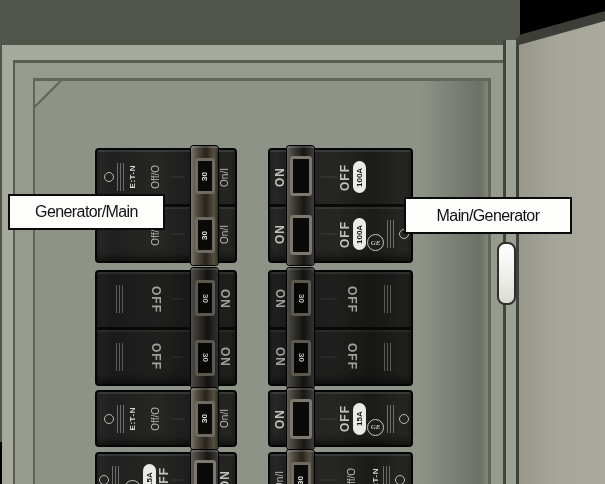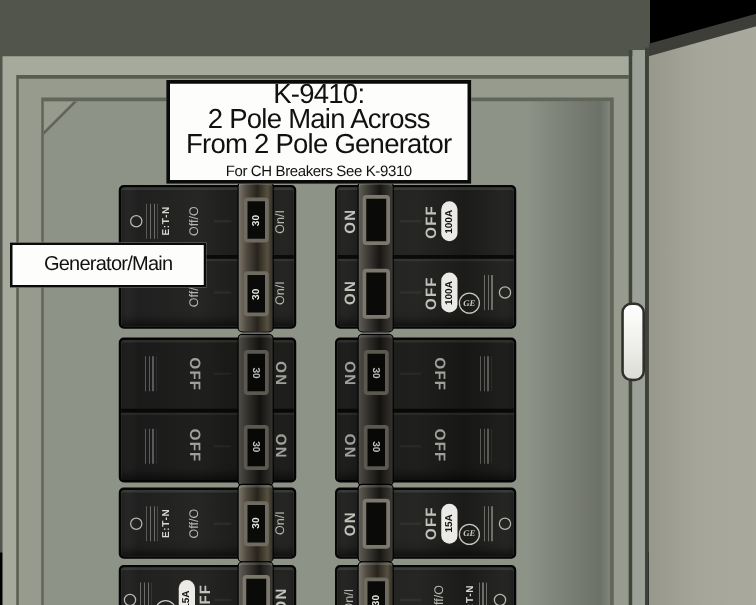--- a/index.html
+++ b/index.html
@@ -355,20 +355,15 @@
       </div>
     </div>
 
   <div class="abs" id="hinge-dark1"></div>
   <div class="abs" id="door-edge"></div>
   <div class="abs" id="hinge-dark2"></div>
   <div class="abs" id="door"></div>
   <div class="abs" id="door-top-bevel"></div>
   <div class="abs" id="door-handle"></div>
 
-  <div class="abs callout" id="title-box">
-    <div>K-9410:</div>
-    <div>2 Pole Main Across</div>
-    <div>From 2 Pole Generator</div>
-    <div id="title-note">For CH Breakers See K-9310</div>
-  </div>
   <div class="abs callout side-label" id="label-left">Generator/Main</div>
+  <div class="abs callout side-label" id="label-right">Main/Generator</div>
 </div>
 
 </body></html>

